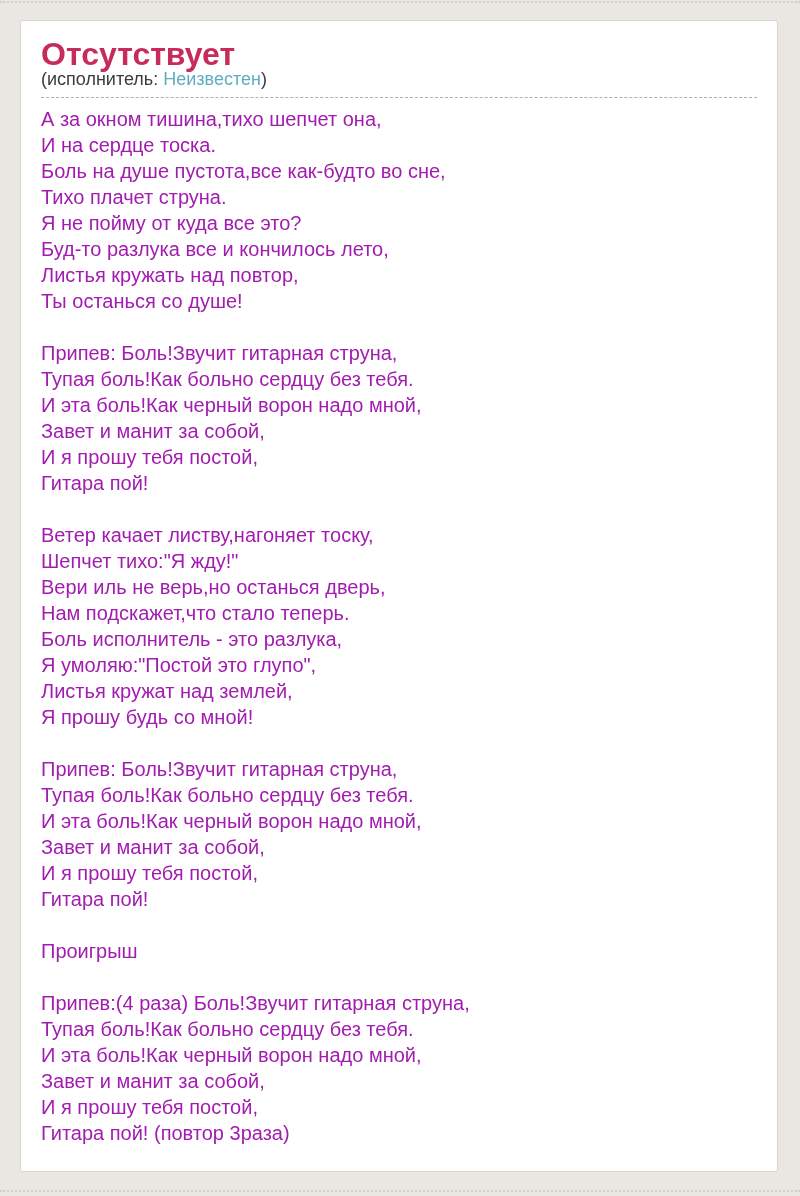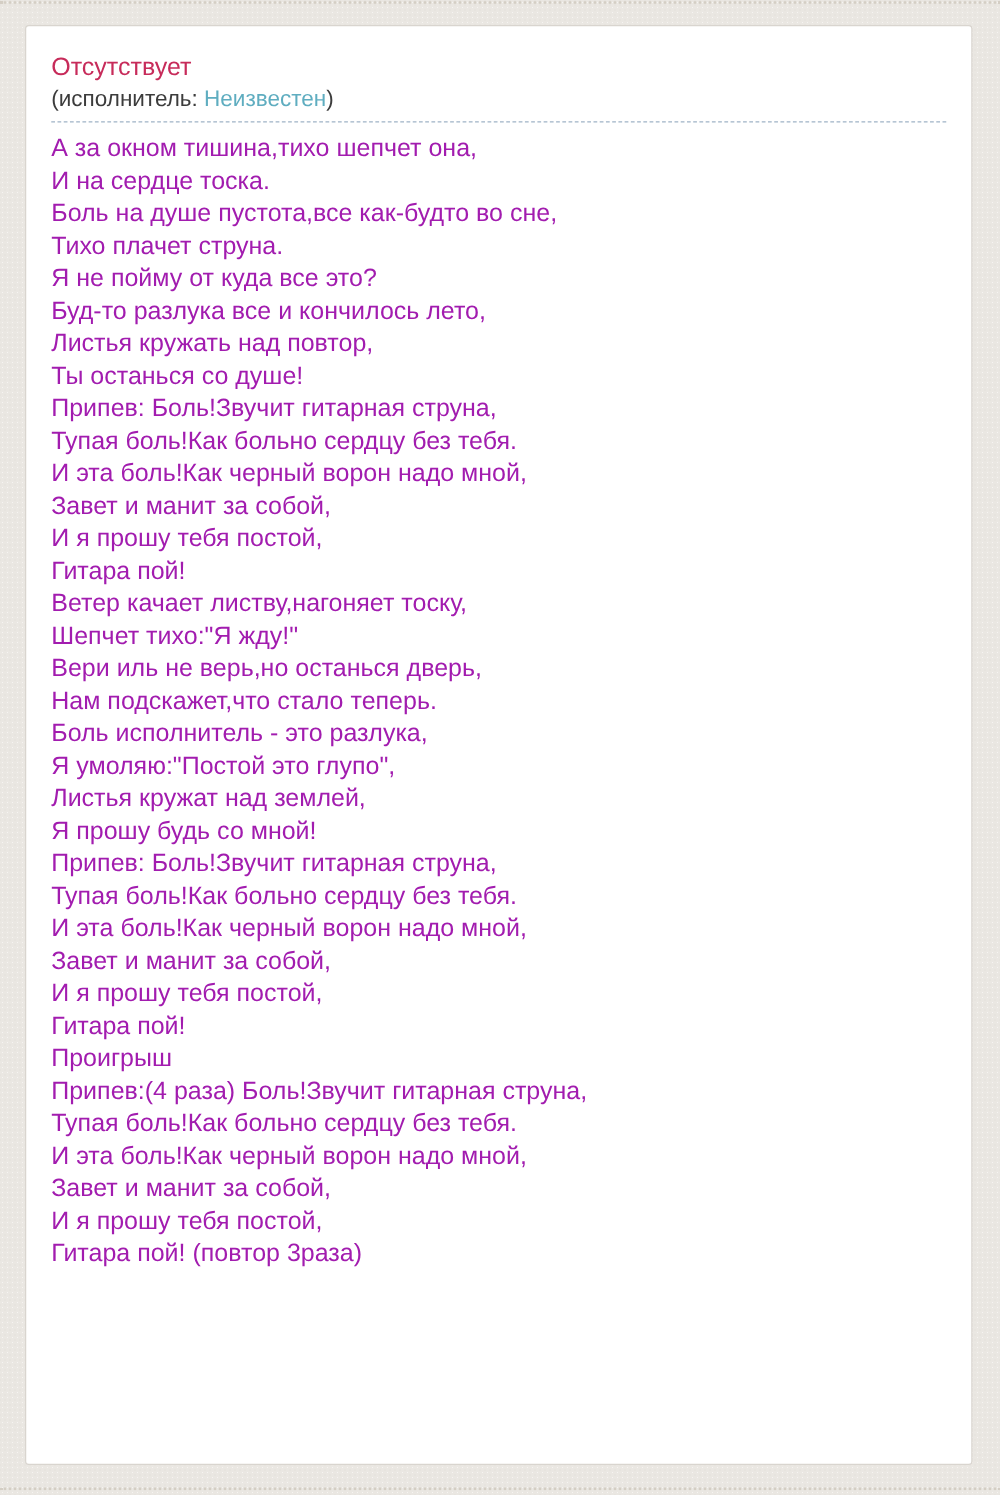--- a/index.html
+++ b/index.html
@@ -32,22 +32,22 @@
     width: 758px;
     height: 1152px;
     box-sizing: border-box;
     background: #ffffff;
     border: 1px solid #d9d5cf;
     border-radius: 3px;
     padding: 18px 20px 0 20px;
   }
   .song-title {
     margin: 0;
-    font-size: 20px;
-    font-weight: 400;
+    font-size: 32px;
+    font-weight: 700;
     line-height: 30px;
     color: #c72b5a;
   }
   .artist-line {
     font-size: 18px;
     line-height: 21px;
     color: #3c3c3c;
   }
   .artist-link {
     color: #5fadc0;
@@ -58,21 +58,21 @@
     margin-top: 7px;
     height: 0;
     border-top: 1px dashed #9fb3c6;
   }
   .lyrics {
     padding-top: 8px;
     font-size: 20px;
     line-height: 26px;
     color: #1b1b1b;
   }
-  .stanza + .stanza { }
+  .stanza + .stanza { margin-top: 26px; }
   .line { white-space: pre; }
 </style>
 </head>
 <body>
 
 <div class="dots-line dots-top"></div>
 <div class="dots-line dots-bottom"></div>
 
 <div class="card">
   <div class="header">

